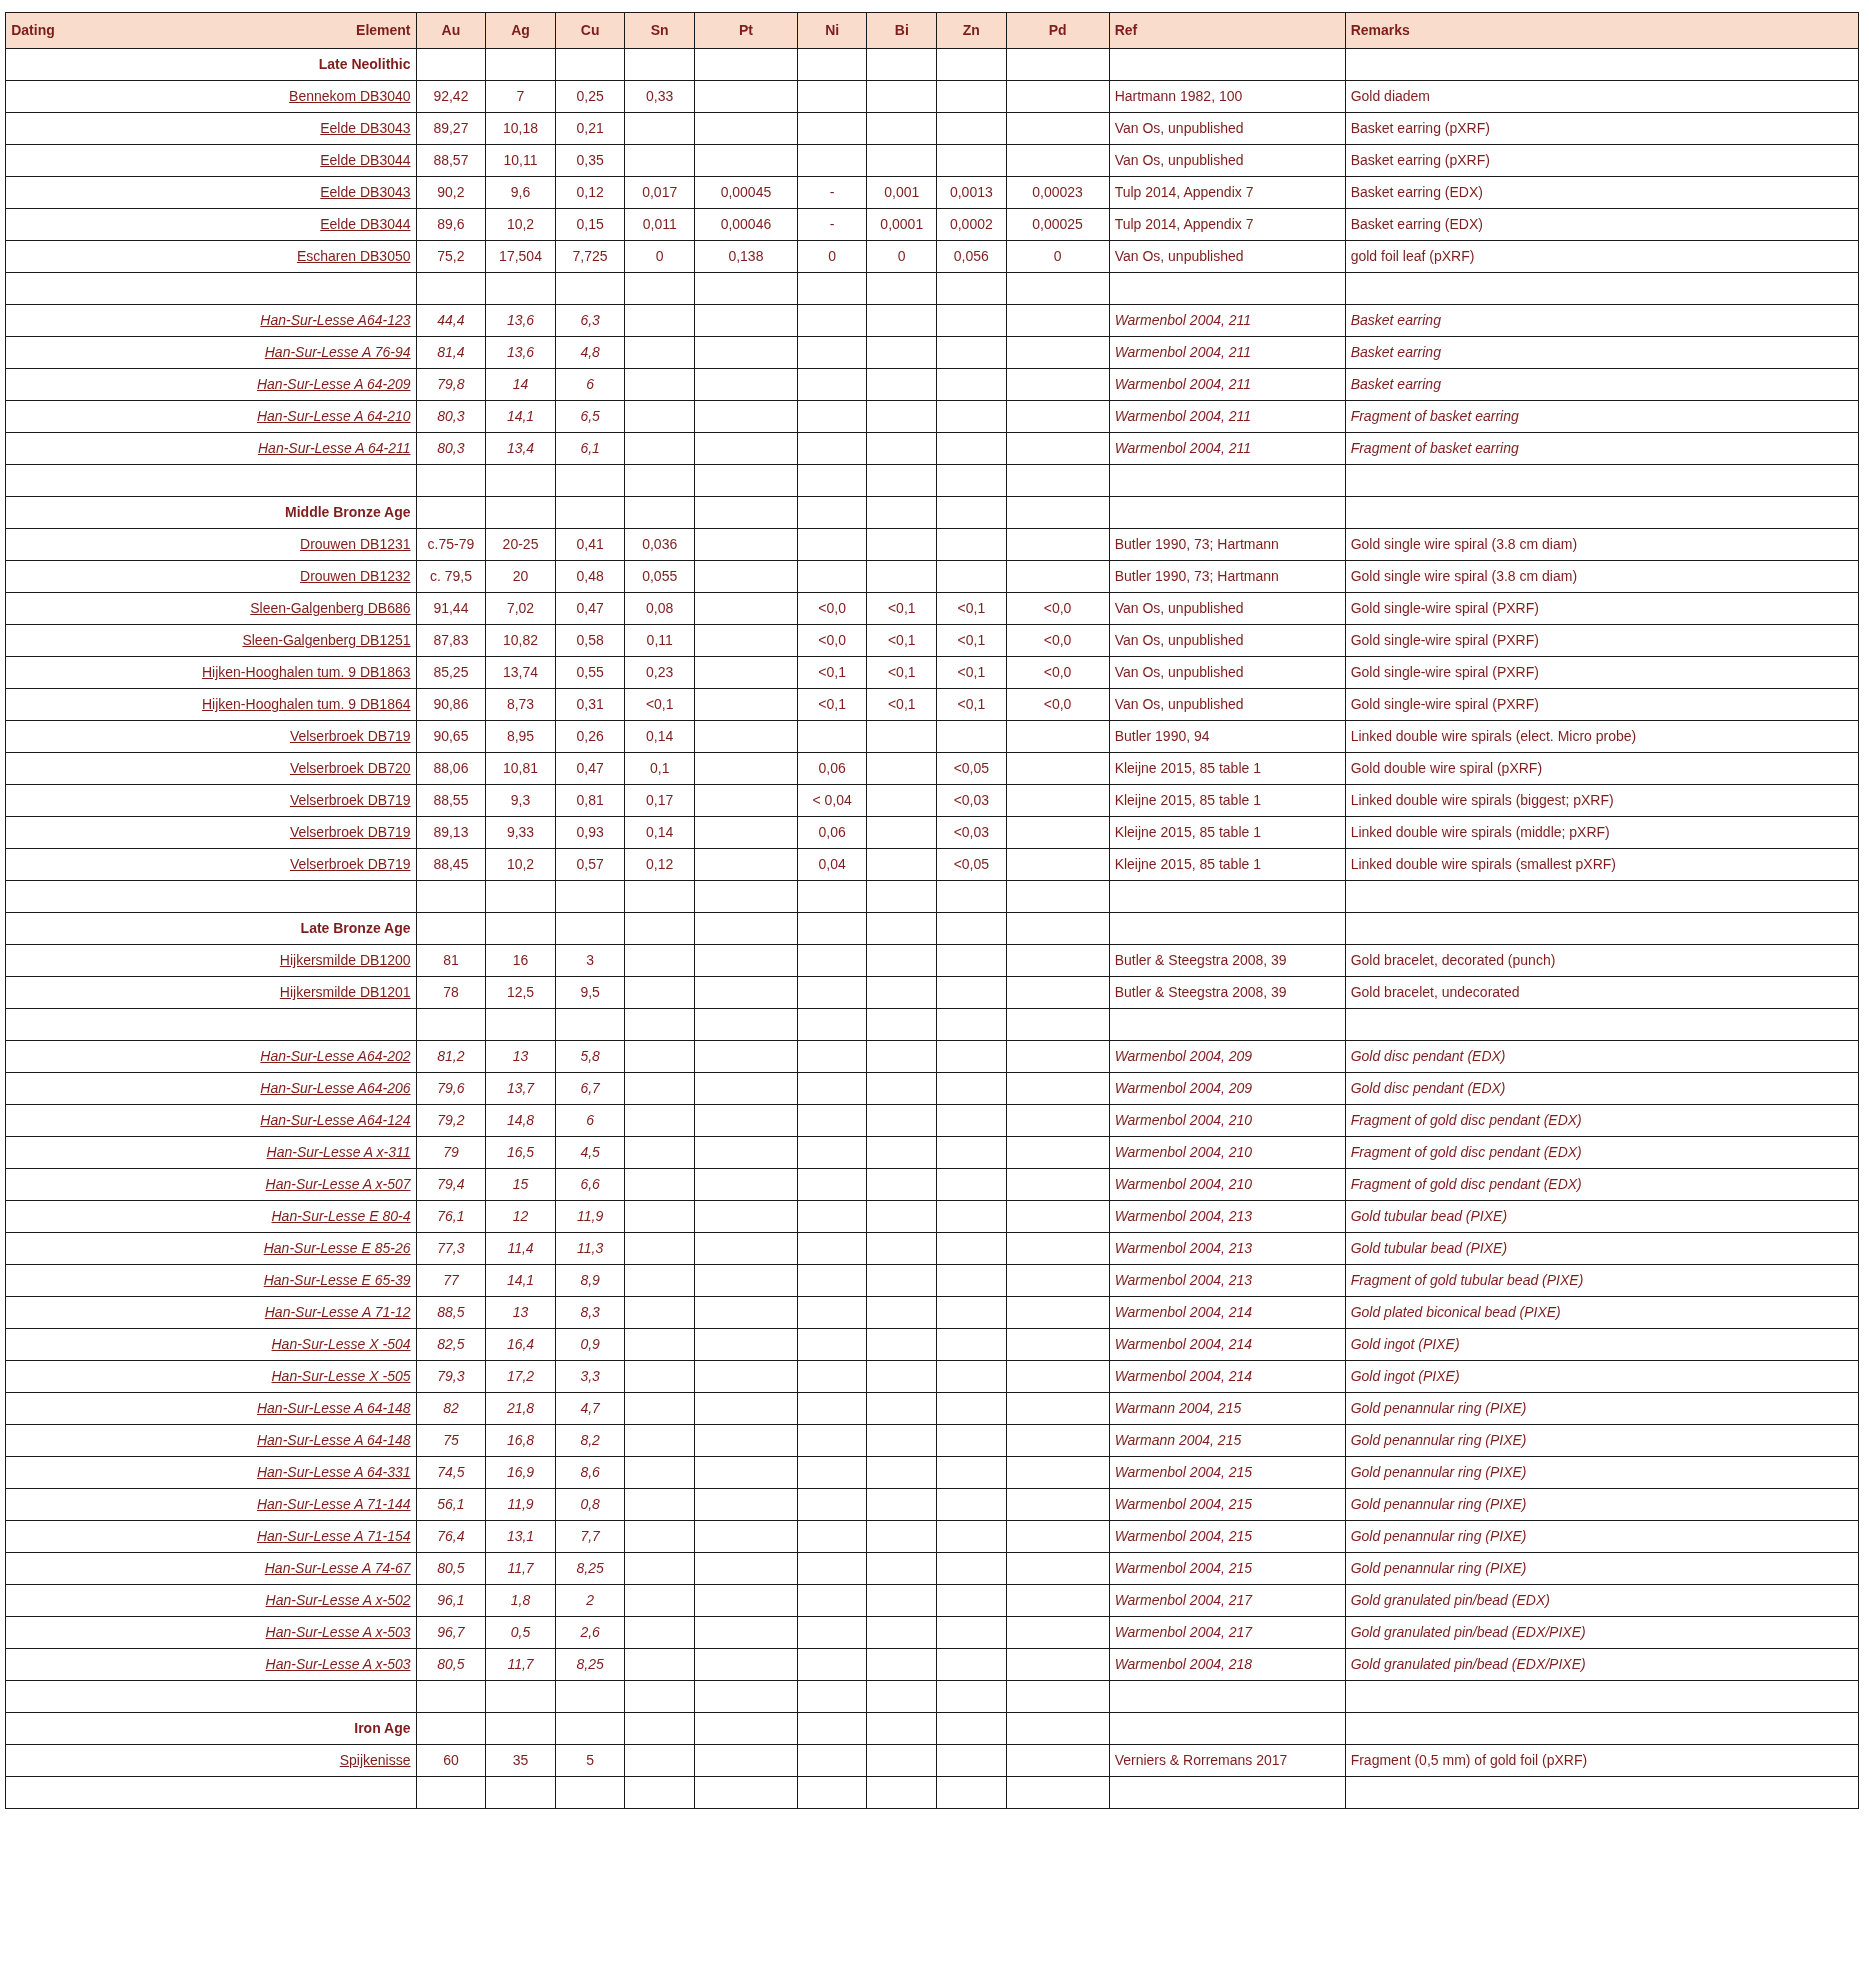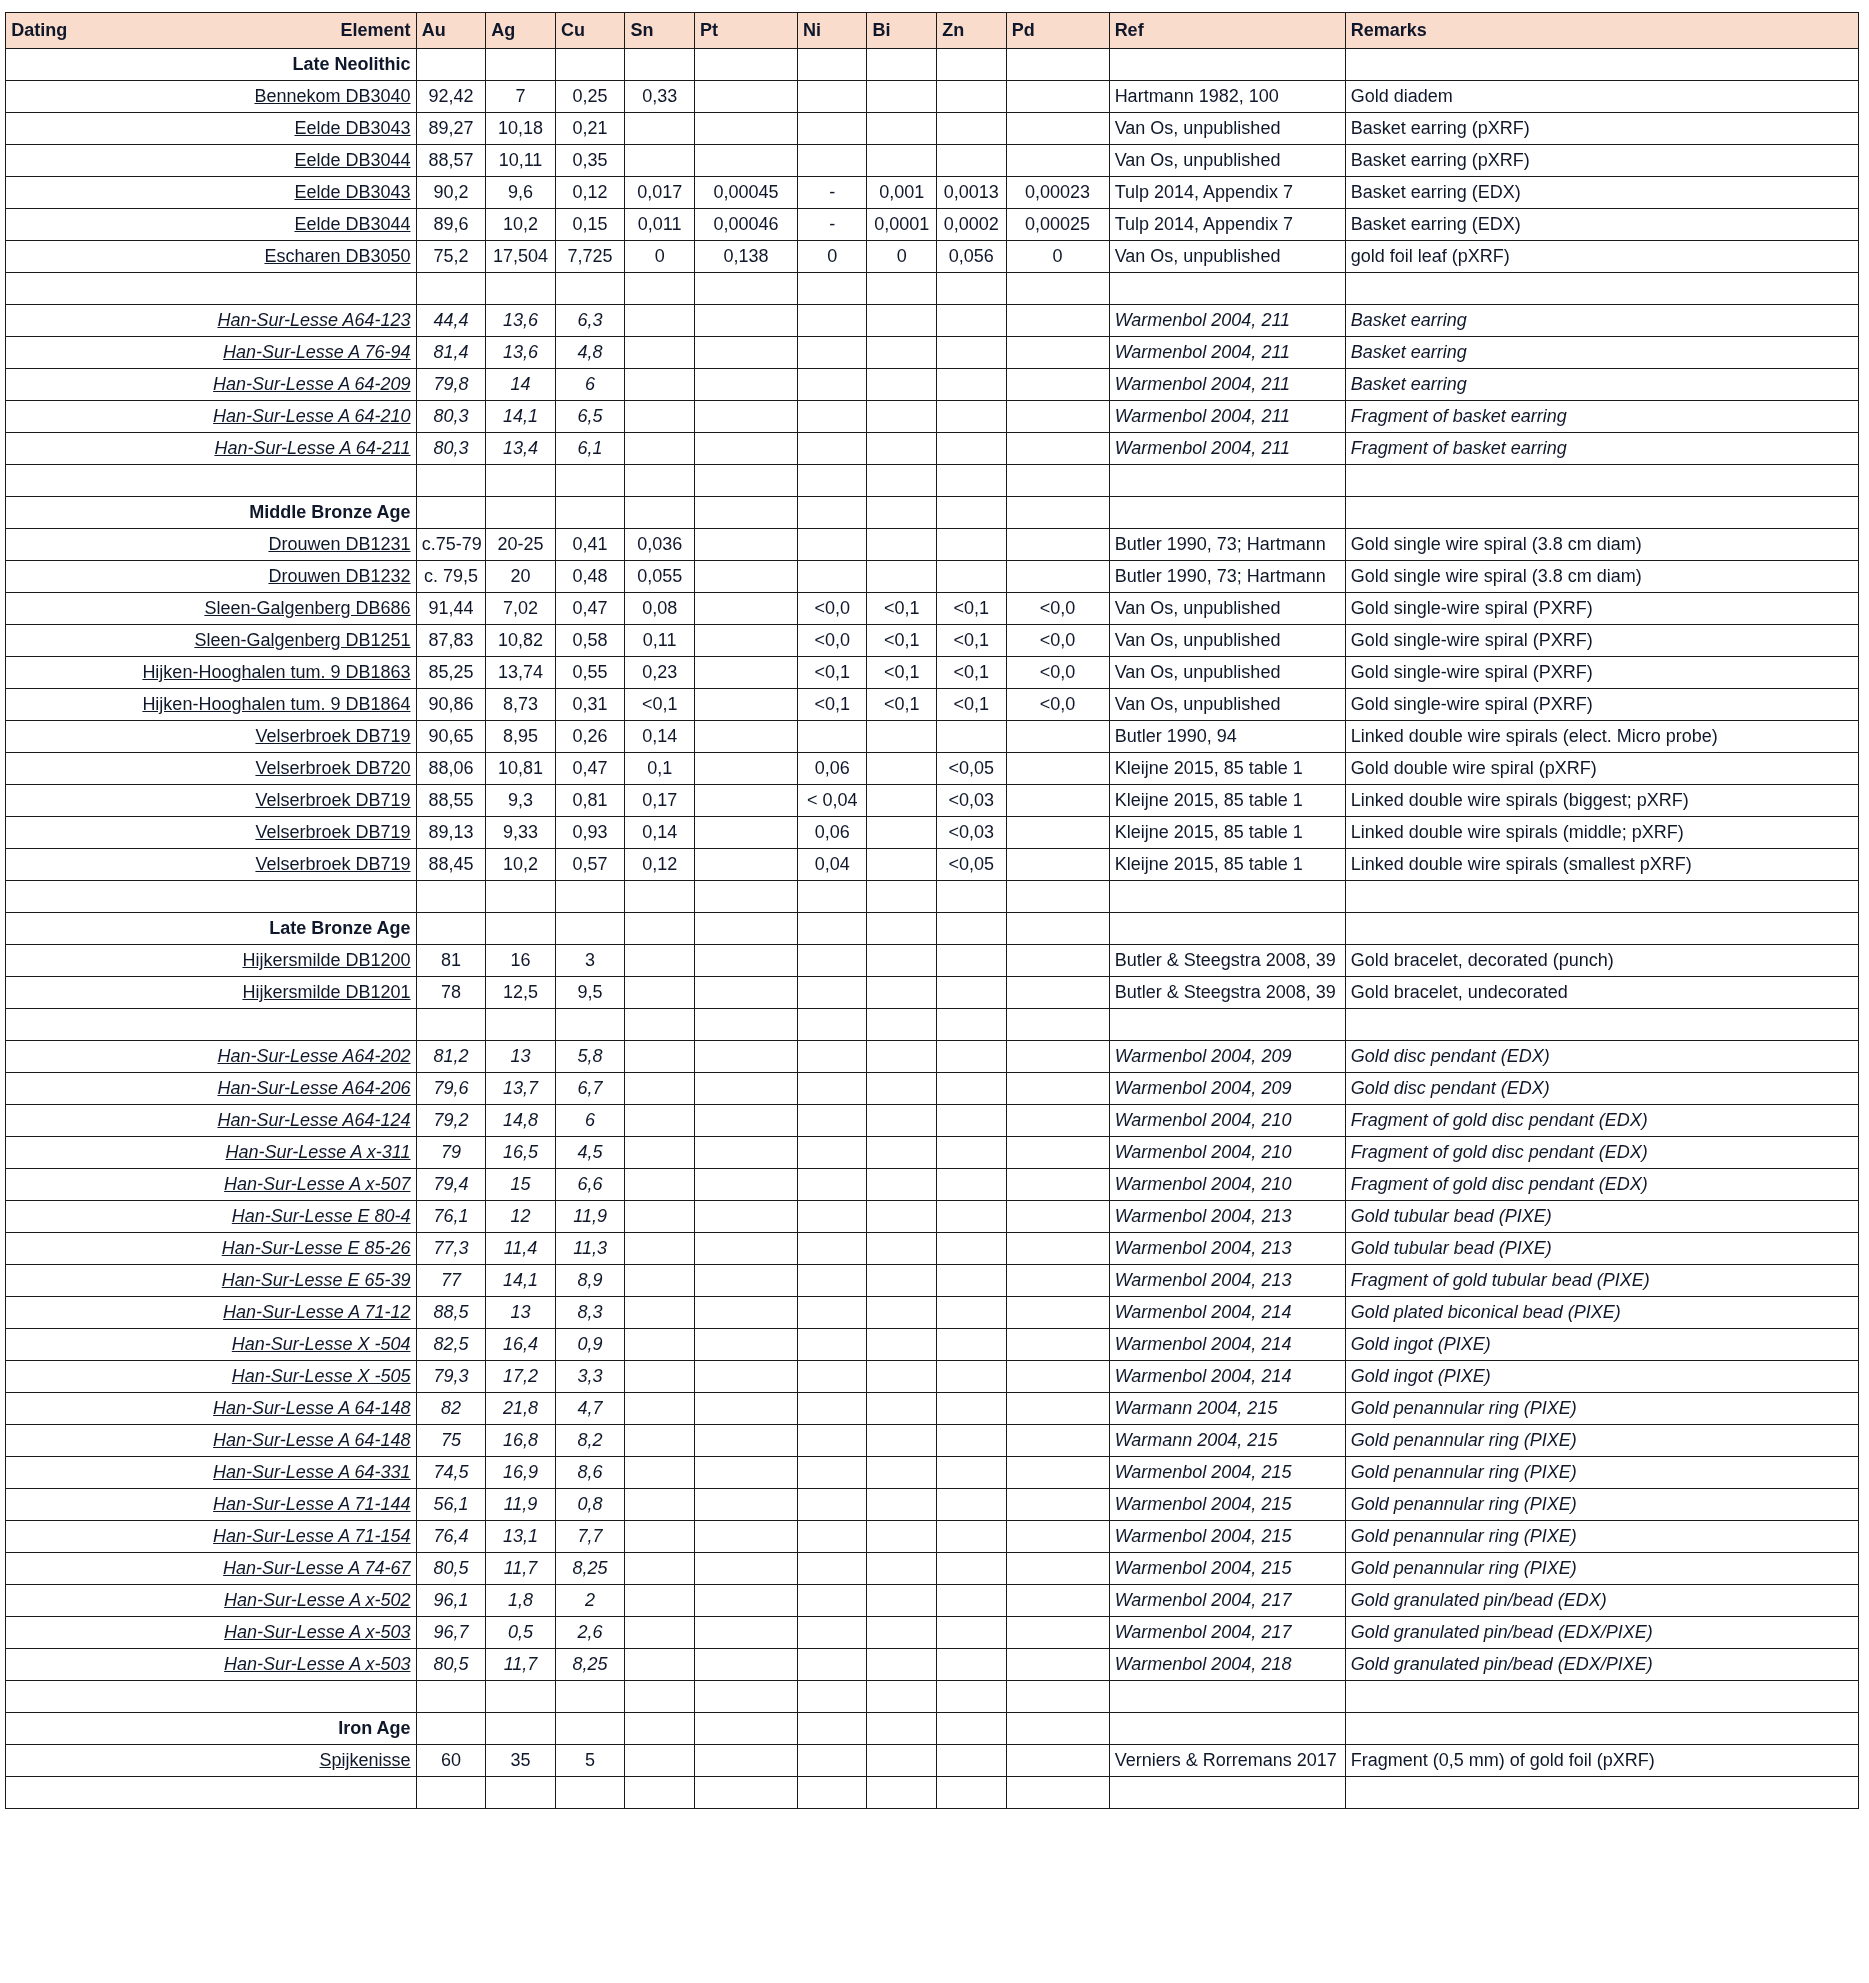--- a/index.html
+++ b/index.html
@@ -15,22 +15,22 @@
     overflow: hidden;
   }
   #sheet {
     padding: 12px 0 0 5.1px;
     box-sizing: border-box;
   }
   table.grid {
     border-collapse: collapse;
     table-layout: fixed;
     width: 1854px;
-    font-size: 18px;
-    color: #0f172a;
+    font-size: 14px;
+    color: #7f1d1d;
   }
   table.grid td {
     border: 1.3px solid #1a1a1a;
     height: 32px;
     padding: 0 5.1px;
     box-sizing: border-box;
     overflow: hidden;
     white-space: nowrap;
     vertical-align: middle;
     line-height: 1.05;
@@ -42,21 +42,21 @@
   col.c-num-w    { width: 102px; }
   col.c-ref      { width: 234px; }
   col.c-remarks  { width: 509px; }
 
   
   td.tint { background: #fadccc; }
 
   tr.headrow td {
     background: #fadccc;
     font-weight: bold;
-    text-align: left;
+    text-align: center;
     height: 36px;
   }
   tr.headrow td.left   { text-align: left; }
   tr.headrow td.dating { text-align: left; }
 
   
   .headsplit {
     display: flex;
     justify-content: space-between;
     align-items: center;

